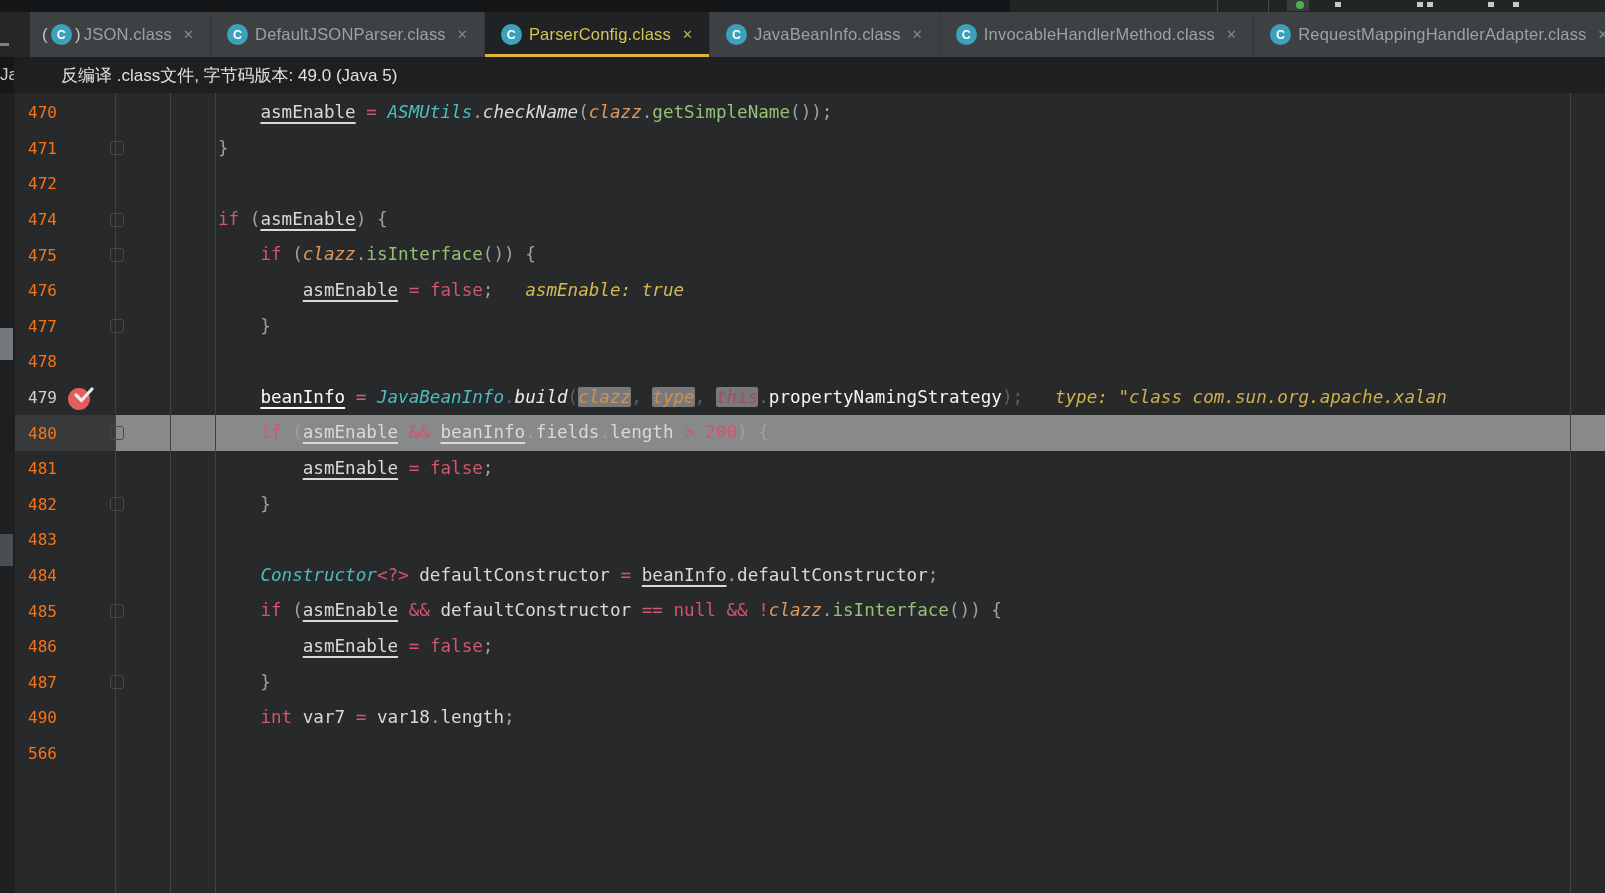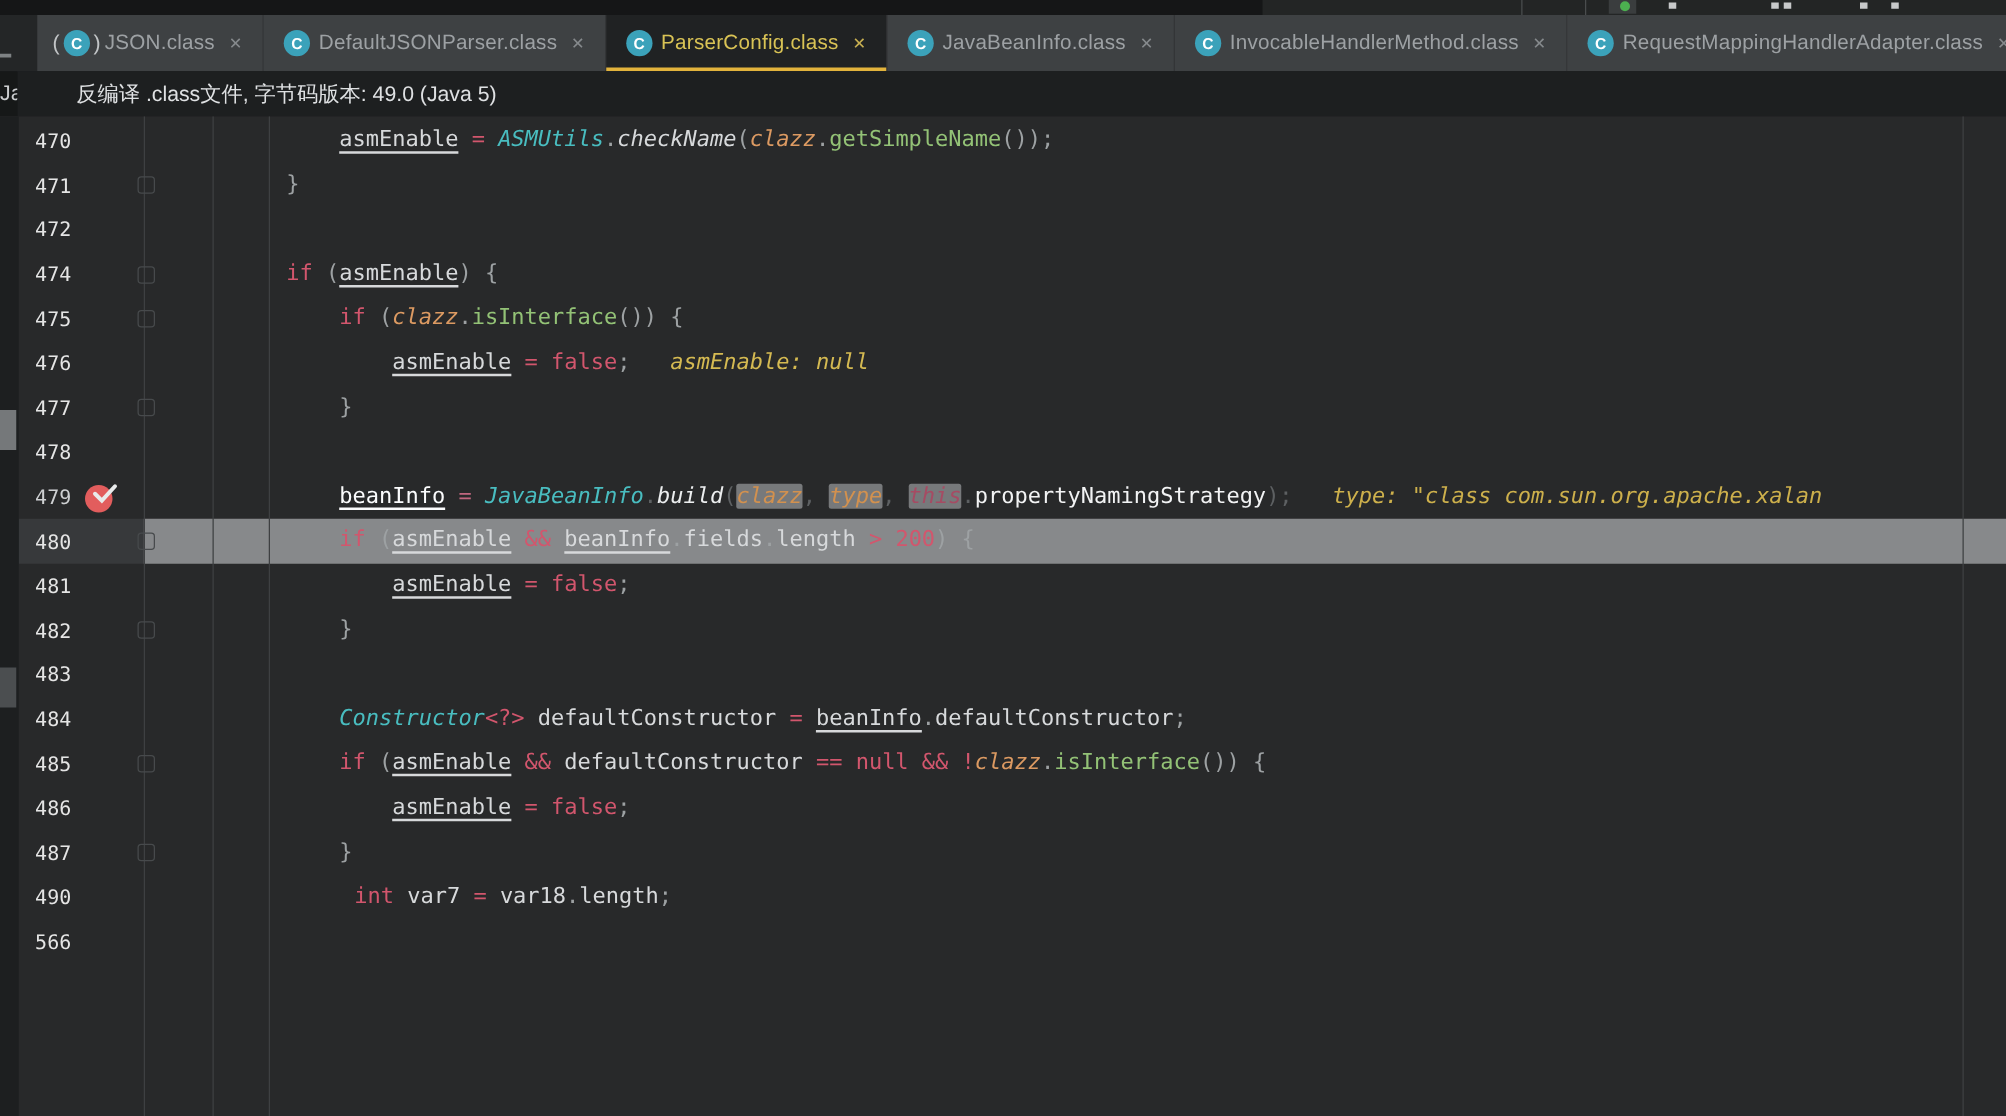--- a/index.html
+++ b/index.html
@@ -37,27 +37,27 @@
   .banner{position:absolute;top:57px;left:14px;right:0;height:36px;background:#1d1f20;
           color:#dfe1e3;font-size:17px;display:flex;align-items:center;padding-left:47px;}
 
   
   .editor{position:absolute;top:93px;left:0;width:1605px;height:800px;background:#28292a;overflow:hidden;}
   .bandgut{position:absolute;left:15px;width:100px;height:35.6px;background:#37393b;}
   .band{position:absolute;left:115px;right:0;height:35.6px;background:#87898b;}
   .vline{position:absolute;top:0;bottom:0;width:1px;background:#3e4042;}
   .rows{position:relative;z-index:1;padding-top:2px;}
   .row{display:flex;height:35.6px;align-items:center;}
-  .ln{width:57px;text-align:right;font:16px "DejaVu Sans Mono",monospace;color:#e5e5e5;flex:none;}
+  .ln{width:57px;text-align:right;font:16px "DejaVu Sans Mono",monospace;color:#f97316;flex:none;}
   .row.current .ln{color:#ced0d2;text-align:right;}
   .gut{width:158px;height:100%;position:relative;flex:none;}
   .fold{position:absolute;left:53px;top:50%;transform:translateY(-50%);width:12px;height:12px;
         border:1.5px solid #474a4c;border-radius:3px;}
   .bp{position:absolute;left:10px;top:50%;transform:translateY(-50%);width:28px;height:28px;overflow:visible;}
-  .code{flex:1;padding-left:14px;font-family:"DejaVu Sans Mono",monospace;font-size:17.6px;
+  .code{flex:1;padding-left:3px;font-family:"DejaVu Sans Mono",monospace;font-size:17.6px;
         line-height:35.6px;white-space:pre;height:35.6px;overflow:hidden;}
 
   
   .s-d{color:#d7d9db;}
   .s-pu{color:#9da1a3;}
   .s-k{color:#d2566d;}
   .s-cl{color:#49bdc0;font-style:italic;}
   .s-m{color:#93c276;}
   .s-mi{color:#d7d9db;font-style:italic;}
   .s-p{color:#dc9a62;font-style:italic;}
@@ -176,21 +176,21 @@
         <div class="row">
           <span class="ln">475</span>
           <span class="gut">
             <span class="fold"></span>
           </span>
           <pre class="code" style="margin: 0px;"><span class="s-d">    </span><span class="s-k">if</span><span class="s-pu"> (</span><span class="s-p">clazz</span><span class="s-pu">.</span><span class="s-m">isInterface</span><span class="s-pu">()) {</span></pre>
         </div>
         <div class="row">
           <span class="ln">476</span>
           <span class="gut"></span>
-          <pre class="code" style="margin: 0px;"><span class="s-d">        </span><span class="s-f">asmEnable</span><span class="s-d"> </span><span class="s-k">=</span><span class="s-d"> </span><span class="s-k">false</span><span class="s-pu">;</span><span class="s-d">   </span><span class="s-hint">asmEnable: null</span></pre>
+          <pre class="code" style="margin: 0px;"><span class="s-d">        </span><span class="s-f">asmEnable</span><span class="s-d"> </span><span class="s-k">=</span><span class="s-d"> </span><span class="s-k">false</span><span class="s-pu">;</span><span class="s-d">   </span><span class="s-hint">asmEnable: true</span></pre>
         </div>
         <div class="row">
           <span class="ln">477</span>
           <span class="gut">
             <span class="fold"></span>
           </span>
           <pre class="code" style="margin: 0px;"><span class="s-pu">    }</span></pre>
         </div>
         <div class="row">
           <span class="ln">478</span>
@@ -251,21 +251,21 @@
         <div class="row">
           <span class="ln">487</span>
           <span class="gut">
             <span class="fold"></span>
           </span>
           <pre class="code" style="margin: 0px;"><span class="s-pu">    }</span></pre>
         </div>
         <div class="row">
           <span class="ln">490</span>
           <span class="gut"></span>
-          <pre class="code" style="margin: 12px;"><span class="s-d">    </span><span class="s-k">int</span><span class="s-d"> </span><span class="s-d">var7</span><span class="s-d"> </span><span class="s-k">=</span><span class="s-d"> </span><span class="s-d">var18</span><span class="s-pu">.</span><span class="s-d">length</span><span class="s-pu">;</span></pre>
+          <pre class="code" style="margin: 0px;"><span class="s-d">    </span><span class="s-k">int</span><span class="s-d"> </span><span class="s-d">var7</span><span class="s-d"> </span><span class="s-k">=</span><span class="s-d"> </span><span class="s-d">var18</span><span class="s-pu">.</span><span class="s-d">length</span><span class="s-pu">;</span></pre>
         </div>
         <div class="row">
           <span class="ln">566</span>
           <span class="gut"></span>
           <pre class="code" style="margin: 0px;"></pre>
         </div>
       </div>
     <div class="rail">
         <div class="railmark" style="top: 235px; height: 32px; background: rgb(117, 120, 122);"></div>
         <div class="railmark" style="top: 441px; height: 32px; background: rgb(75, 78, 80);"></div>

